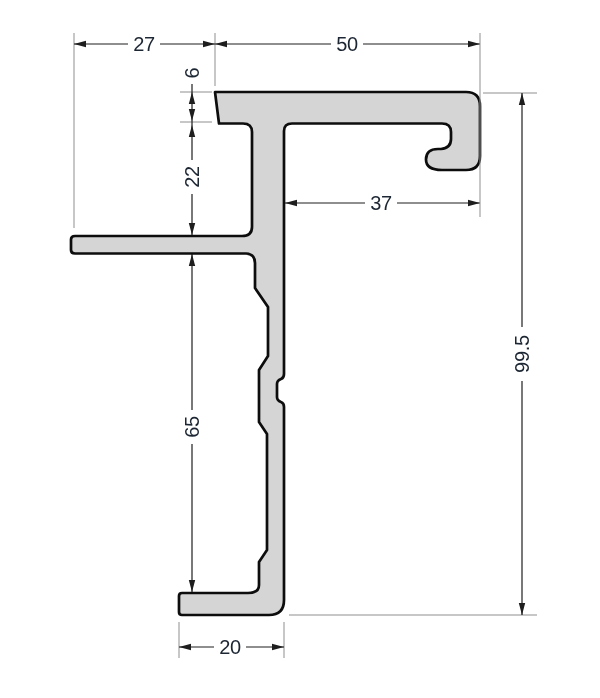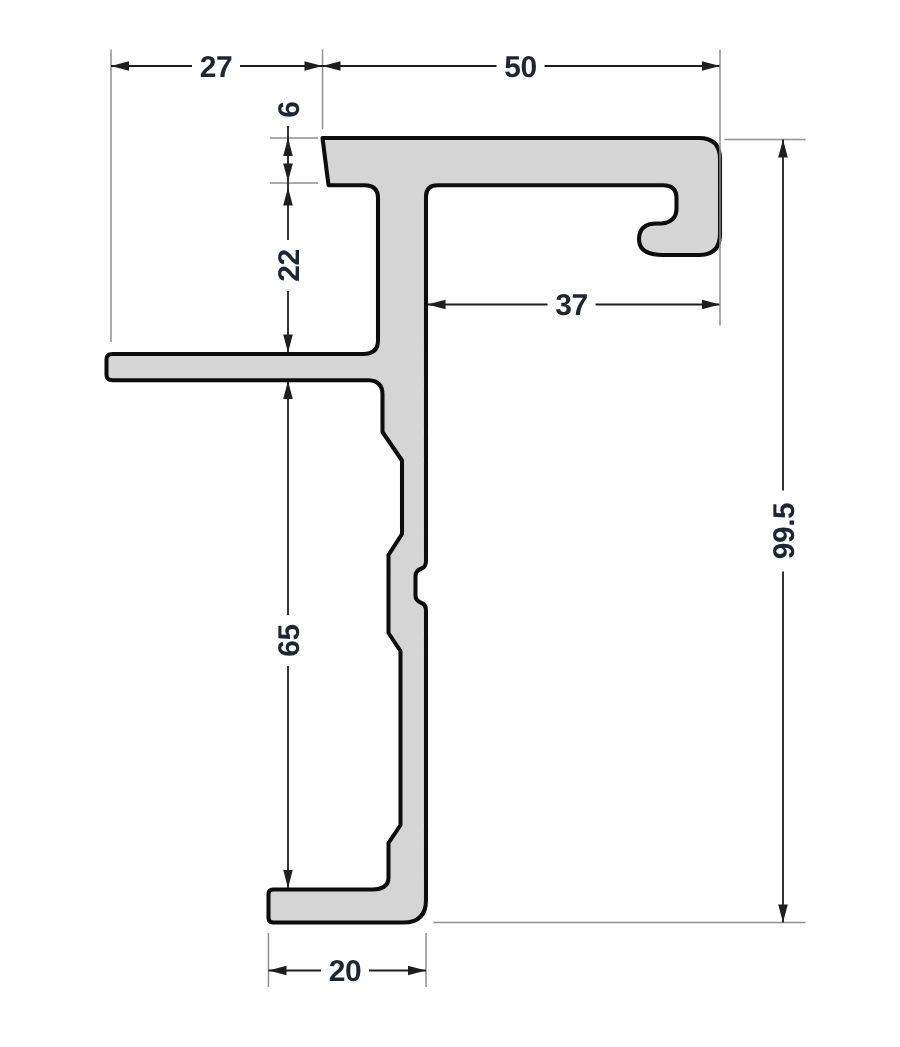--- a/index.html
+++ b/index.html
@@ -1,16 +1,16 @@
 <!DOCTYPE html>
 <html><head>
 <meta charset="utf-8">
 <style>
   html,body{margin:0;padding:0;background:#ffffff;}
-  .stage{width:592px;height:698px;position:relative;background:#ffffff;overflow:hidden;font-weight:bold;}
+  .stage{width:592px;height:698px;position:relative;background:#ffffff;overflow:hidden;}
   svg{display:block;}
   .ext{stroke:#8f8f8f;stroke-width:1;fill:none;}
   .dim{stroke:#1e1e1e;stroke-width:1.2;fill:none;}
   .arrow{fill:#1e1e1e;stroke:none;}
   .profile{stroke:#0d0d0d;stroke-width:2.7;stroke-linejoin:round;}
   .mask{fill:#ffffff;stroke:none;}
   .dimtext{font-family:"Liberation Sans", sans-serif;font-size:20px;letter-spacing:-0.3px;
            fill:#1d2633;text-anchor:middle;}
 </style>
 </head>

